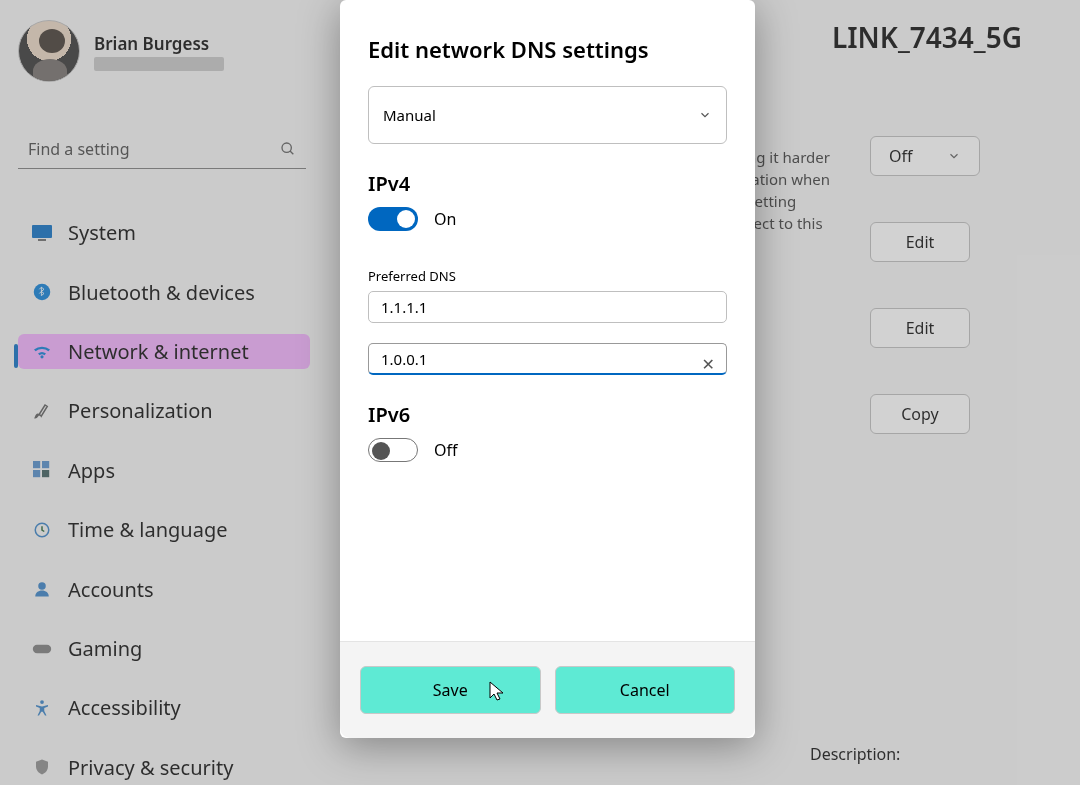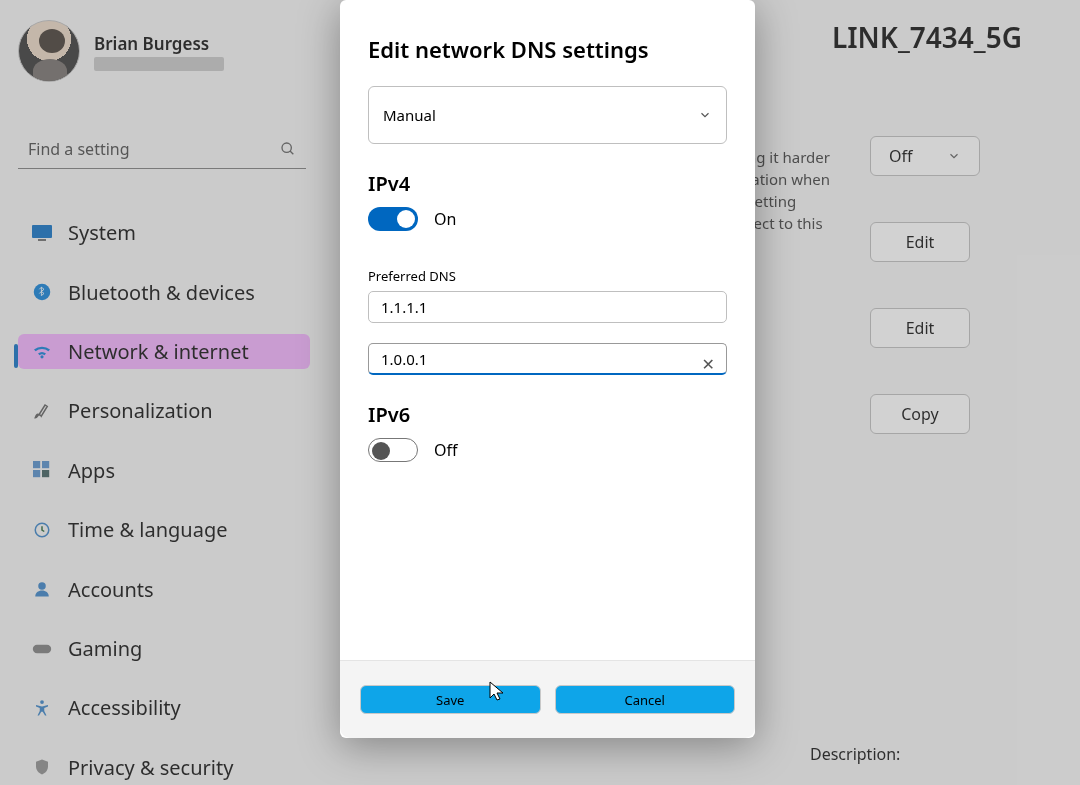--- a/index.html
+++ b/index.html
@@ -46,21 +46,21 @@
   .toggle.off { background:#fff; border:1px solid #777;}
   .knob { position:absolute; top:3px; width:18px; height:18px; border-radius:50%; }
   .toggle.on .knob { right:3px; background:#fff;}
   .toggle.off .knob { left:3px; background:#555;}
   .field-lbl { font-size:13px; margin-bottom:6px;margin-top:36px;}
   .text-input { width:100%; height:32px; border:1px solid #bfbfbf; border-radius:5px; padding:0 12px; font-size:15px; outline:none; margin-bottom:20px;}
   .text-input.focused { border:1px solid #999; border-bottom:2px solid #0067c0; padding-right:36px;}
   .input-wrap { position:relative; }
   .clear-x { position:absolute; right:12px; top:10px; font-size:16px; color:#555; cursor:pointer;}
   .modal-footer { background:#f4f4f4; border-top:1px solid #e4e4e4; padding:24px 20px; display:flex; gap:14px; border-radius:0 0 10px 10px;}
-  .mf-btn { flex:1; height:29px; border:1px solid #c8c8c8; background:#0ea5e9; border-radius:6px; font-size:13px; cursor:pointer;}
+  .mf-btn { flex:1; height:48px; border:1px solid #c8c8c8; background:#5eead4; border-radius:6px; font-size:16px; cursor:pointer;}
   .cursor { position:absolute; left:488px; top:680px; z-index:6; pointer-events:none;}
 </style>
 </head>
 <body>
 
 <div class="app">
 
   <div class="sidebar">
     <div class="profile">
       <div class="avatar"></div>

